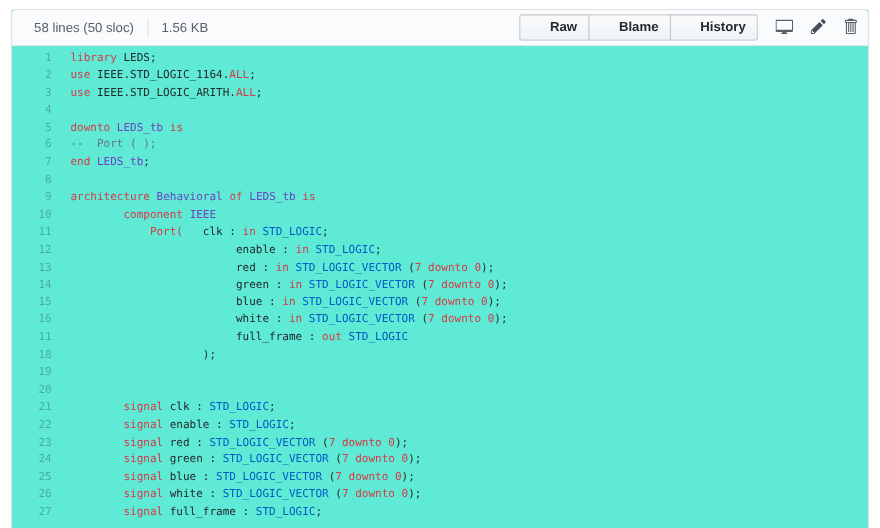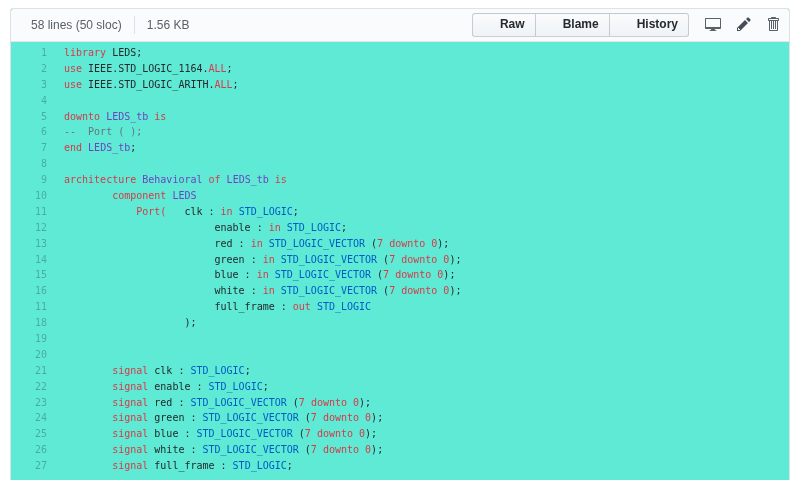--- a/index.html
+++ b/index.html
@@ -139,21 +139,21 @@
   <div class="code-area">
       <div class="code-row"><span class="ln">1</span><span class="lc"><span class="tok-k">library</span><span class="tok-n"> LEDS;</span></span></div>
       <div class="code-row"><span class="ln">2</span><span class="lc"><span class="tok-k">use</span><span class="tok-n"> IEEE.STD_LOGIC_1164.</span><span class="tok-k">ALL</span><span class="tok-n">;</span></span></div>
       <div class="code-row"><span class="ln">3</span><span class="lc"><span class="tok-k">use</span><span class="tok-n"> IEEE.STD_LOGIC_ARITH.</span><span class="tok-k">ALL</span><span class="tok-n">;</span></span></div>
       <div class="code-row"><span class="ln">4</span><span class="lc"></span></div>
       <div class="code-row"><span class="ln">5</span><span class="lc"><span class="tok-k">downto</span><span class="tok-n"> </span><span class="tok-e">LEDS_tb</span><span class="tok-n"> </span><span class="tok-k">is</span></span></div>
       <div class="code-row"><span class="ln">6</span><span class="lc"><span class="tok-c">--  Port ( );</span></span></div>
       <div class="code-row"><span class="ln">7</span><span class="lc"><span class="tok-k">end</span><span class="tok-n"> </span><span class="tok-e">LEDS_tb</span><span class="tok-n">;</span></span></div>
       <div class="code-row"><span class="ln">8</span><span class="lc"></span></div>
       <div class="code-row"><span class="ln">9</span><span class="lc"><span class="tok-k">architecture</span><span class="tok-n"> </span><span class="tok-e">Behavioral</span><span class="tok-n"> </span><span class="tok-k">of</span><span class="tok-n"> </span><span class="tok-e">LEDS_tb</span><span class="tok-n"> </span><span class="tok-k">is</span></span></div>
-      <div class="code-row"><span class="ln">10</span><span class="lc"><span class="tok-n">        </span><span class="tok-k">component</span><span class="tok-n"> </span><span class="tok-e">LEDS</span></span></div>
+      <div class="code-row"><span class="ln">10</span><span class="lc"><span class="tok-n">        </span><span class="tok-k">component</span><span class="tok-n"> </span><span class="tok-e">IEEE</span></span></div>
       <div class="code-row"><span class="ln">11</span><span class="lc"><span class="tok-n">            </span><span class="tok-k">Port(</span><span class="tok-n">   clk : </span><span class="tok-k">in</span><span class="tok-n"> </span><span class="tok-t">STD_LOGIC</span><span class="tok-n">;</span></span></div>
       <div class="code-row"><span class="ln">12</span><span class="lc"><span class="tok-n">                         enable : </span><span class="tok-k">in</span><span class="tok-n"> </span><span class="tok-t">STD_LOGIC</span><span class="tok-n">;</span></span></div>
       <div class="code-row"><span class="ln">13</span><span class="lc"><span class="tok-n">                         red : </span><span class="tok-k">in</span><span class="tok-n"> </span><span class="tok-t">STD_LOGIC_VECTOR</span><span class="tok-n"> (</span><span class="tok-k">7</span><span class="tok-n"> </span><span class="tok-k">downto</span><span class="tok-n"> </span><span class="tok-k">0</span><span class="tok-n">);</span></span></div>
       <div class="code-row"><span class="ln">14</span><span class="lc"><span class="tok-n">                         green : </span><span class="tok-k">in</span><span class="tok-n"> </span><span class="tok-t">STD_LOGIC_VECTOR</span><span class="tok-n"> (</span><span class="tok-k">7</span><span class="tok-n"> </span><span class="tok-k">downto</span><span class="tok-n"> </span><span class="tok-k">0</span><span class="tok-n">);</span></span></div>
       <div class="code-row"><span class="ln">15</span><span class="lc"><span class="tok-n">                         blue : </span><span class="tok-k">in</span><span class="tok-n"> </span><span class="tok-t">STD_LOGIC_VECTOR</span><span class="tok-n"> (</span><span class="tok-k">7</span><span class="tok-n"> </span><span class="tok-k">downto</span><span class="tok-n"> </span><span class="tok-k">0</span><span class="tok-n">);</span></span></div>
       <div class="code-row"><span class="ln">16</span><span class="lc"><span class="tok-n">                         white : </span><span class="tok-k">in</span><span class="tok-n"> </span><span class="tok-t">STD_LOGIC_VECTOR</span><span class="tok-n"> (</span><span class="tok-k">7</span><span class="tok-n"> </span><span class="tok-k">downto</span><span class="tok-n"> </span><span class="tok-k">0</span><span class="tok-n">);</span></span></div>
       <div class="code-row"><span class="ln">11</span><span class="lc"><span class="tok-n">                         full_frame : </span><span class="tok-k">out</span><span class="tok-n"> </span><span class="tok-t">STD_LOGIC</span></span></div>
       <div class="code-row"><span class="ln">18</span><span class="lc"><span class="tok-n">                    );</span></span></div>
       <div class="code-row"><span class="ln">19</span></div>
       <div class="code-row"><span class="ln">20</span><span class="lc"></span></div>

